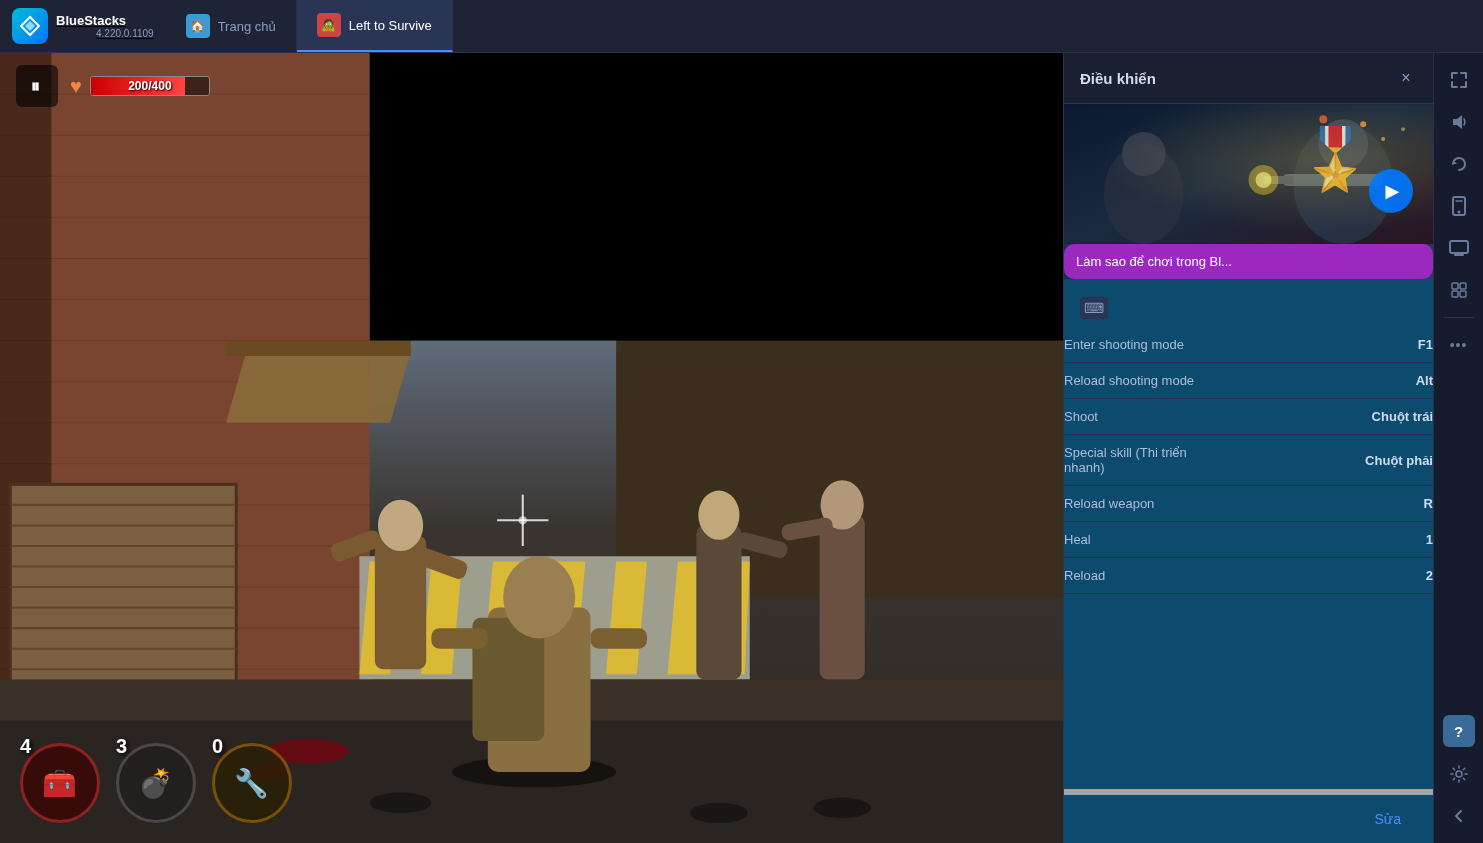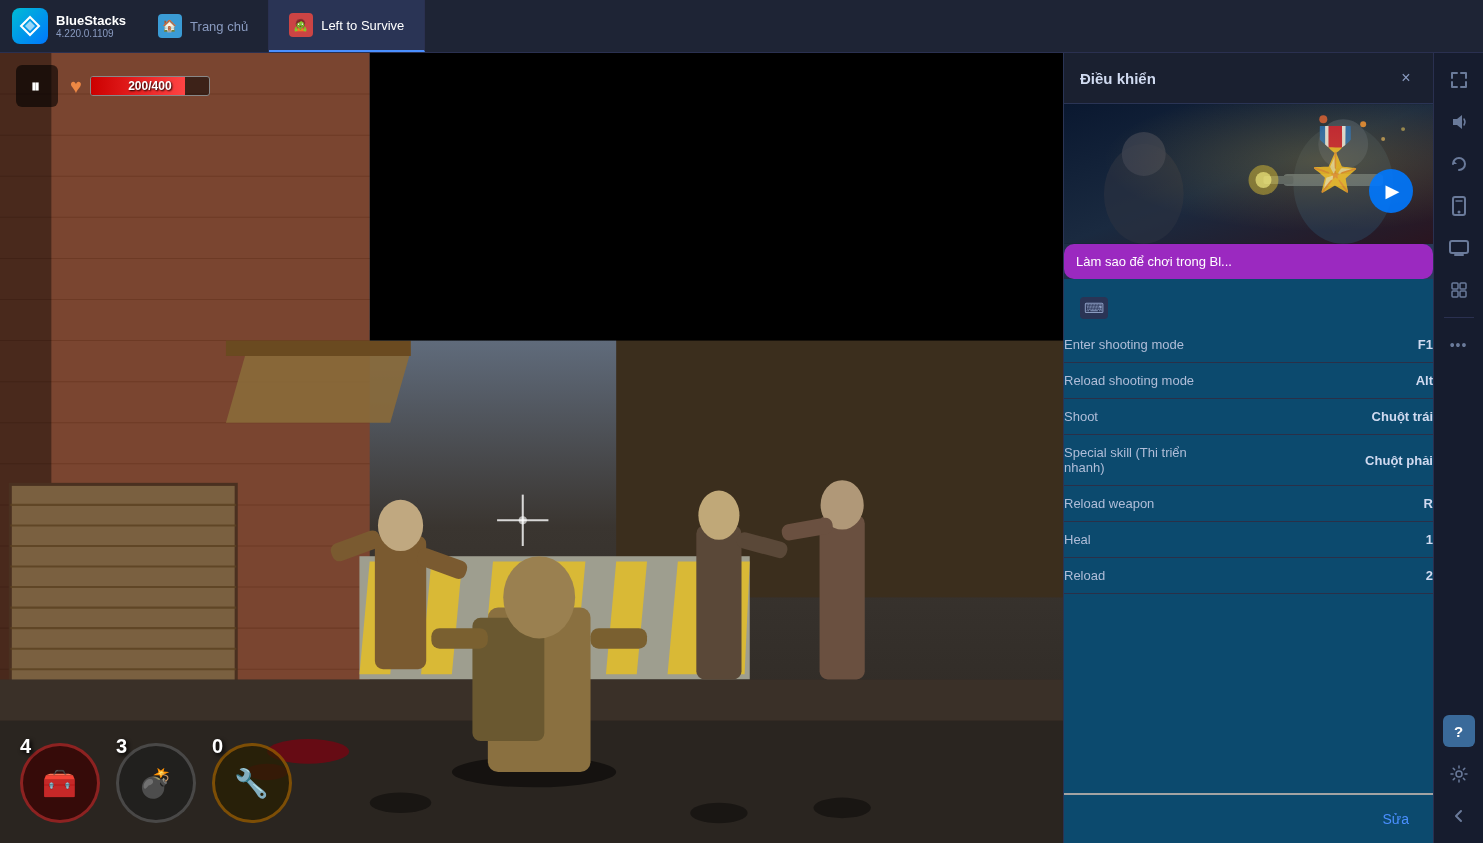--- a/index.html
+++ b/index.html
@@ -17,20 +17,21 @@
       background: #1e2435;
       display: flex;
       align-items: center;
       border-bottom: 1px solid #2a3050;
     }
     .bluestacks-logo {
       display: flex;
       align-items: center;
       padding: 0 12px;
       gap: 8px;
+      text-decoration: underline;
     }
     .logo-diamond {
       width: 36px;
       height: 36px;
       background: linear-gradient(135deg, #00bcd4, #0077ff);
       border-radius: 8px;
       display: flex;
       align-items: center;
       justify-content: center;
       font-size: 10px;
@@ -43,20 +44,21 @@
       color: white;
     }
     .logo-name {
       font-size: 13px;
       font-weight: bold;
       color: #fff;
     }
     .logo-version {
       font-size: 10px;
       color: #8a9bc0;
+      margin-left: 40px;
     }
     .tab-item {
       display: flex;
       align-items: center;
       height: 100%;
       padding: 0 20px;
       gap: 8px;
       cursor: pointer;
       color: #8a9bc0;
       font-size: 13px;
@@ -356,24 +358,24 @@
     }
     .control-key {
       color: #d0daf0;
       font-size: 13px;
       font-weight: 600;
       text-align: right;
     }
 
     
     .panel-footer {
-      padding: 12px 16px;
+      padding: 12px 24px;
       display: flex;
       justify-content: flex-end;
-      border-top: 2px solid #a3a3a3;
+      border-top: 6px solid #a3a3a3;
     }
     .edit-btn {
       background: transparent;
       border: none;
       color: #4a8fff;
       font-size: 14px;
       cursor: pointer;
       padding: 4px 8px;
     }
 

